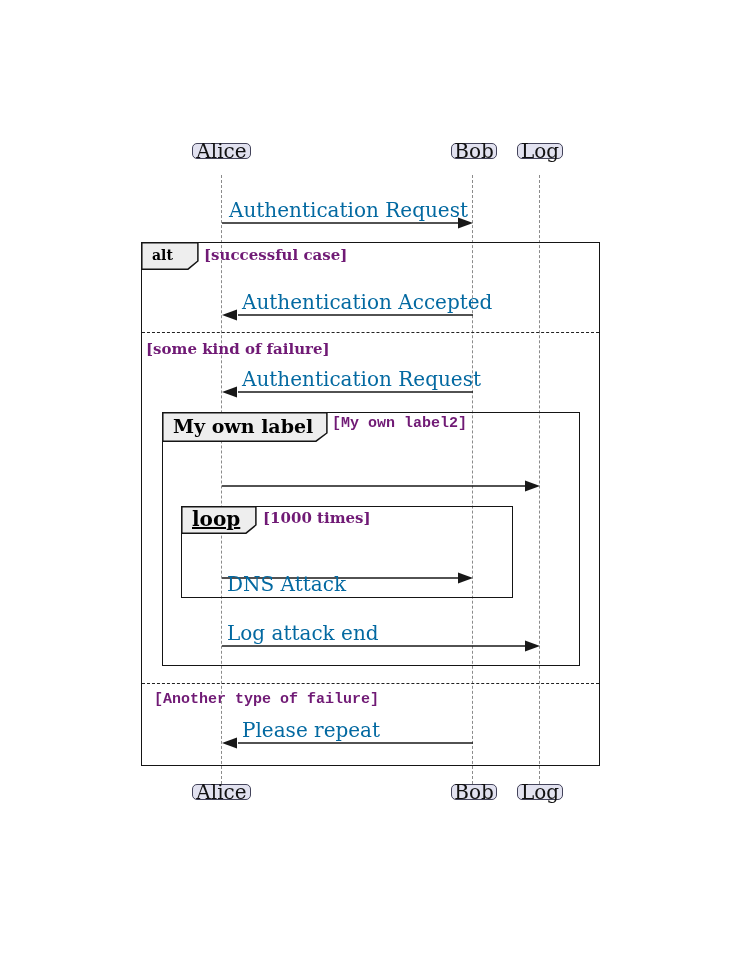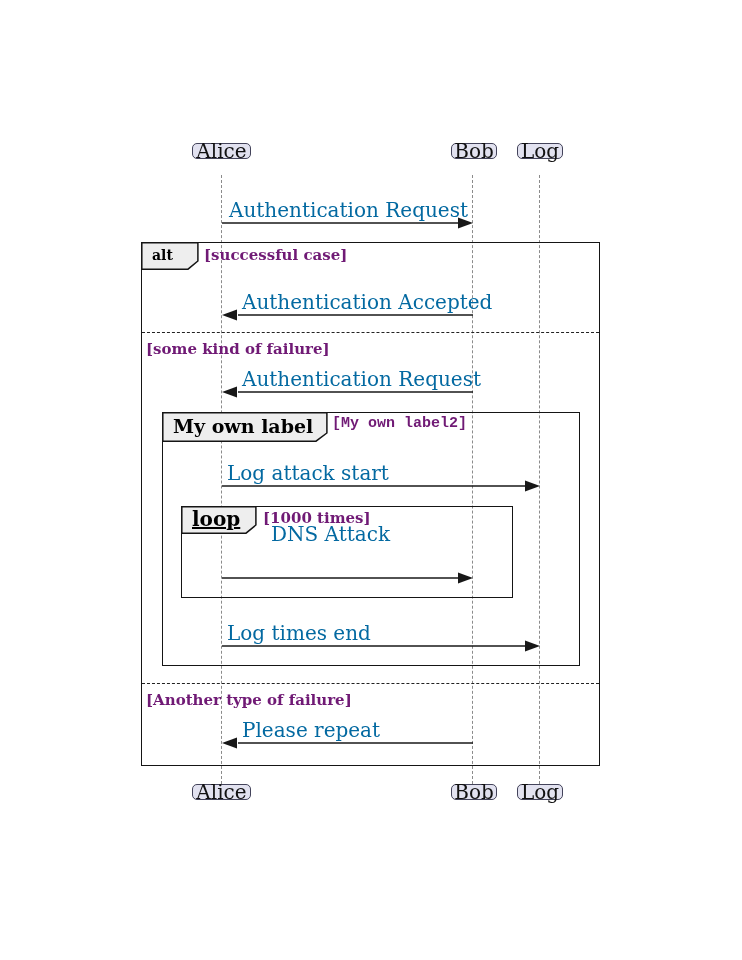--- a/index.html
+++ b/index.html
@@ -121,21 +121,21 @@
   <div class="divider" style="left:142px; top:683px; width:457px;"></div>
 
   <div class="frag-label" style="left:141px; top:242px;">
     <svg width="58" height="28">
       <path d="M0.8,0.8 L56.9,0.8 L56.9,19 L47,27.2 L0.8,27.2 Z" fill="#EEEEEE" stroke="#151515" stroke-width="1.5"></path>
     </svg>
     <span class="op" style="font-size:14px; line-height:26px;">alt</span>
   </div>
   <div class="guard" style="left:204px; top:246px;">[successful case]</div>
   <div class="guard" style="left:146px; top:340px;">[some kind of failure]</div>
-  <div class="guard" style="left:146px; top:691px;">[Another type of failure]</div>
+  <div class="guard" style="left:154px; top:691px;font-family:Liberation Mono, monospace;">[Another type of failure]</div>
 
   <div class="fragment" style="left:162px; top:412px; width:418px; height:254px;"></div>
   <div class="frag-label" style="left:162px; top:412px;">
     <svg width="166" height="30">
       <path d="M0.8,0.8 L164.9,0.8 L164.9,21 L154,29.2 L0.8,29.2 Z" fill="#EEEEEE" stroke="#151515" stroke-width="1.5"></path>
     </svg>
     <span class="op" style="font-size:19px; line-height:28px;text-align:right;">My own label</span>
   </div>
   <div class="guard" style="left:332px; top:415px;font-family:Liberation Mono, monospace;">[My own label2]</div>
 
@@ -144,23 +144,22 @@
     <svg width="76" height="28">
       <path d="M0.8,0.8 L74.9,0.8 L74.9,19 L65,27.2 L0.8,27.2 Z" fill="#EEEEEE" stroke="#151515" stroke-width="1.5"></path>
     </svg>
     <span class="op" style="font-size:20px; line-height:26px;text-decoration:underline;">loop</span>
   </div>
   <div class="guard" style="left:263px; top:509px;">[1000 times]</div>
 
   <div class="msg-label" style="left:229px; top:198px;">Authentication Request</div>
   <div class="msg-label" style="left:242px; top:290px;">Authentication Accepted</div>
   <div class="msg-label" style="left:242px; top:367px;">Authentication Request</div>
-  <div class="msg-label" style="left:227px; top:461px;">Log attack start</div>
-  <div class="msg-label" style="left:227px; top:522px;margin-left:44px;">DNS Attack</div>
-  <div class="msg-label" style="left:227px; top:621px;">Log times end</div>
+  <div class="msg-label" style="left:227px; top:572px;">DNS Attack</div>
+  <div class="msg-label" style="left:227px; top:621px;">Log attack end</div>
   <div class="msg-label" style="left:242px; top:718px;">Please repeat</div>
 
   <div class="participant" style="left:192px; top:143px; width:59px;">
     <span>Alice</span>
   </div>
   <div class="participant" style="left:451px; top:143px; width:46px;">
     <span>Bob</span>
   </div>
   <div class="participant" style="left:517px; top:143px; width:46px;">
     <span>Log</span>

